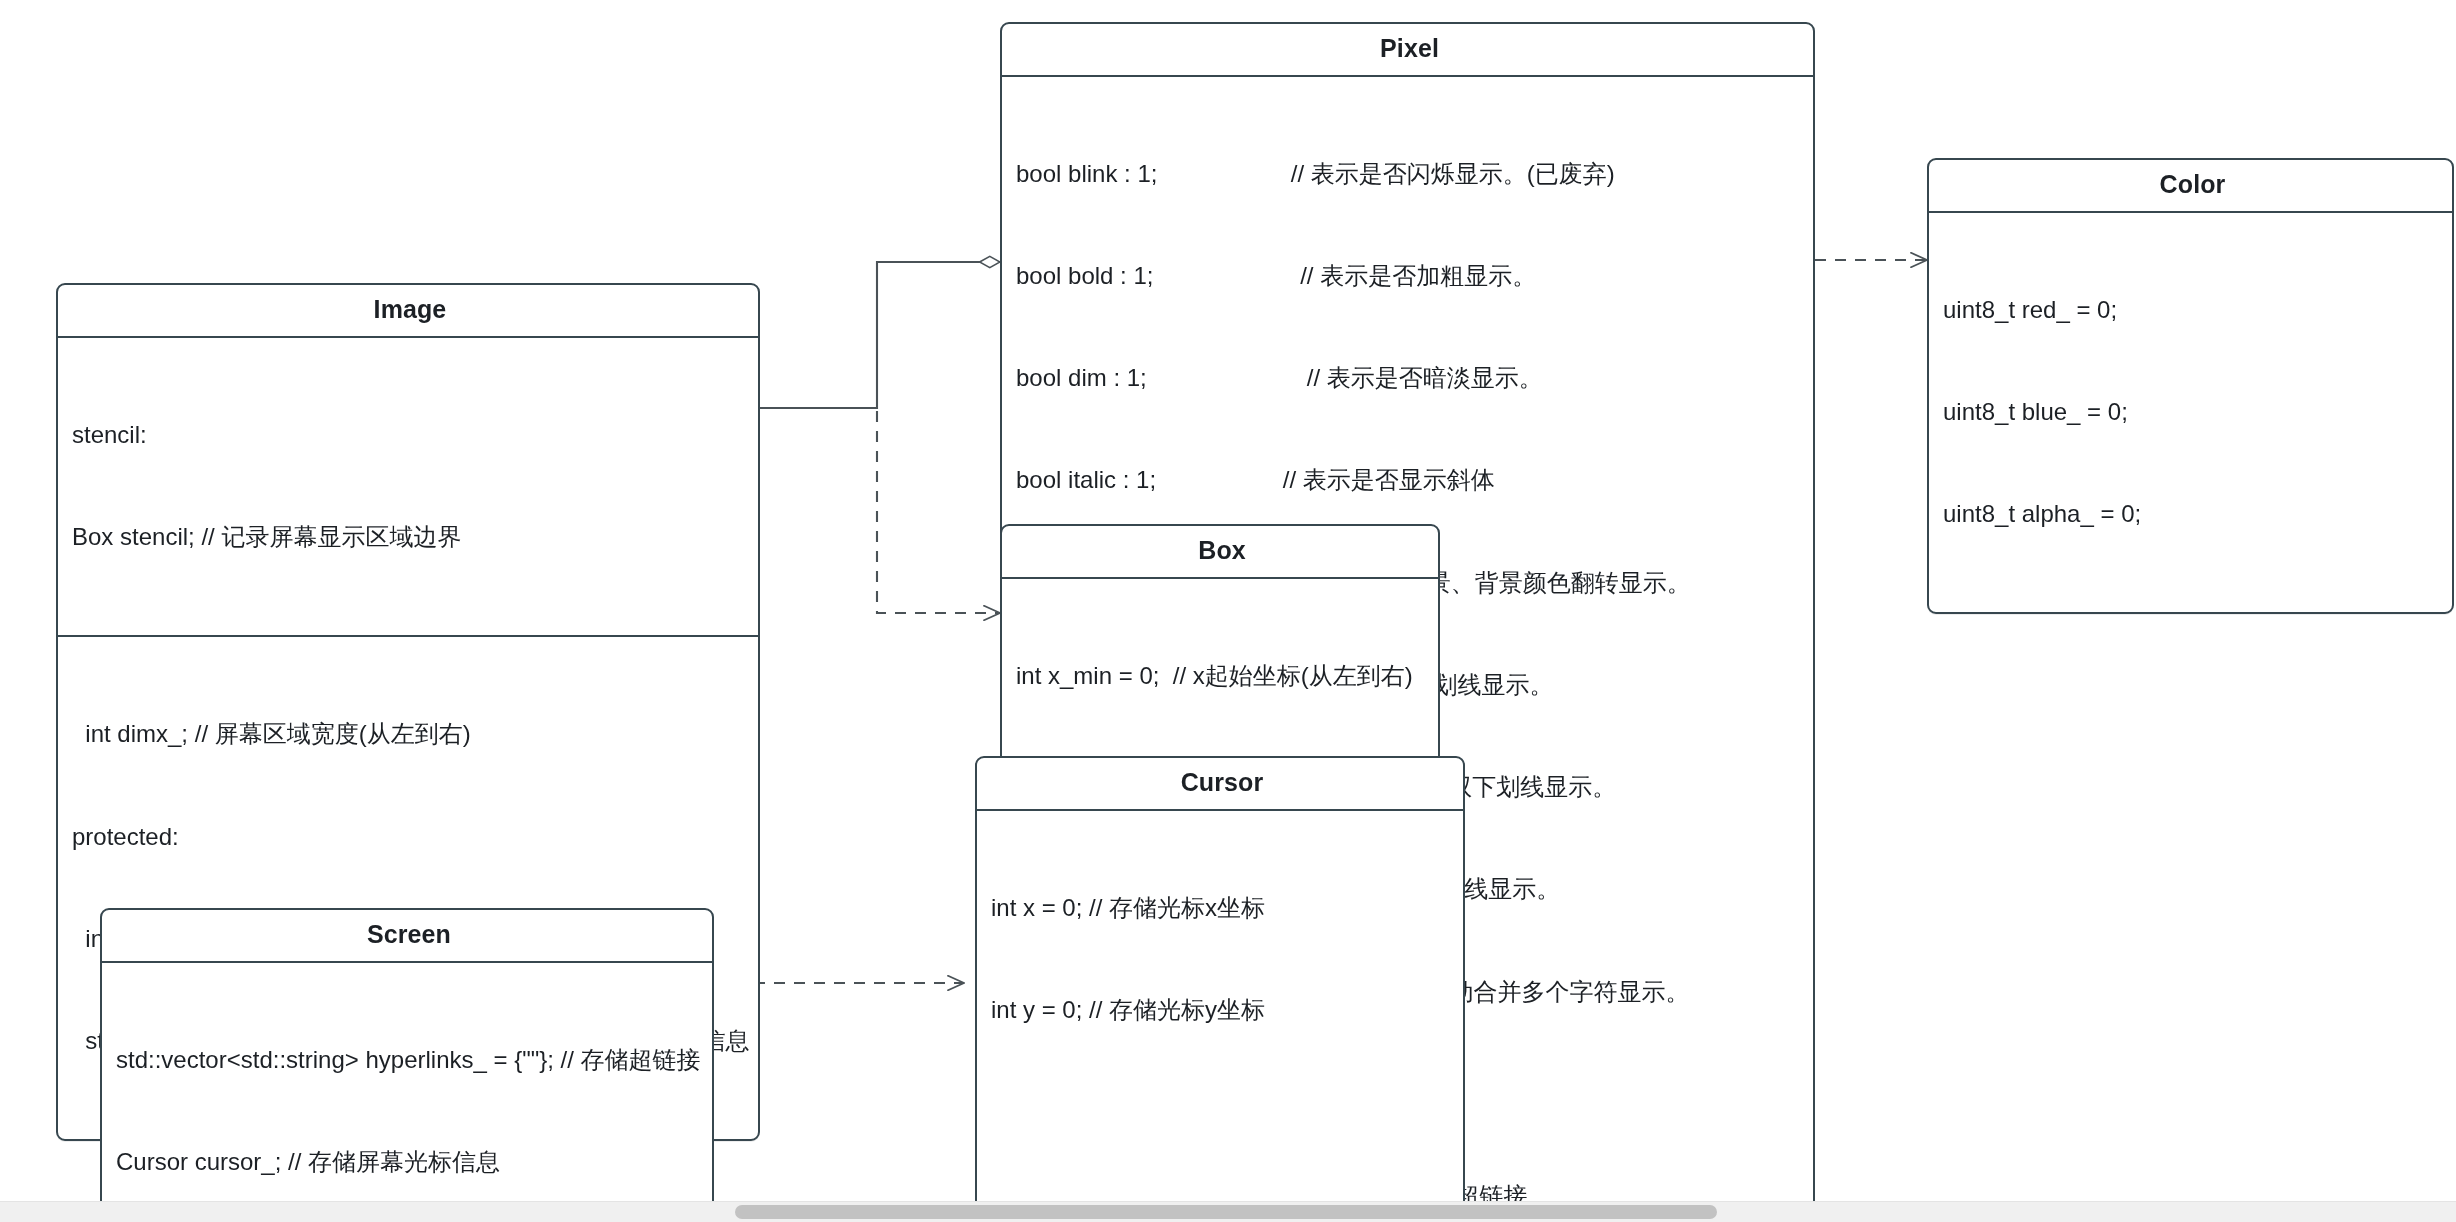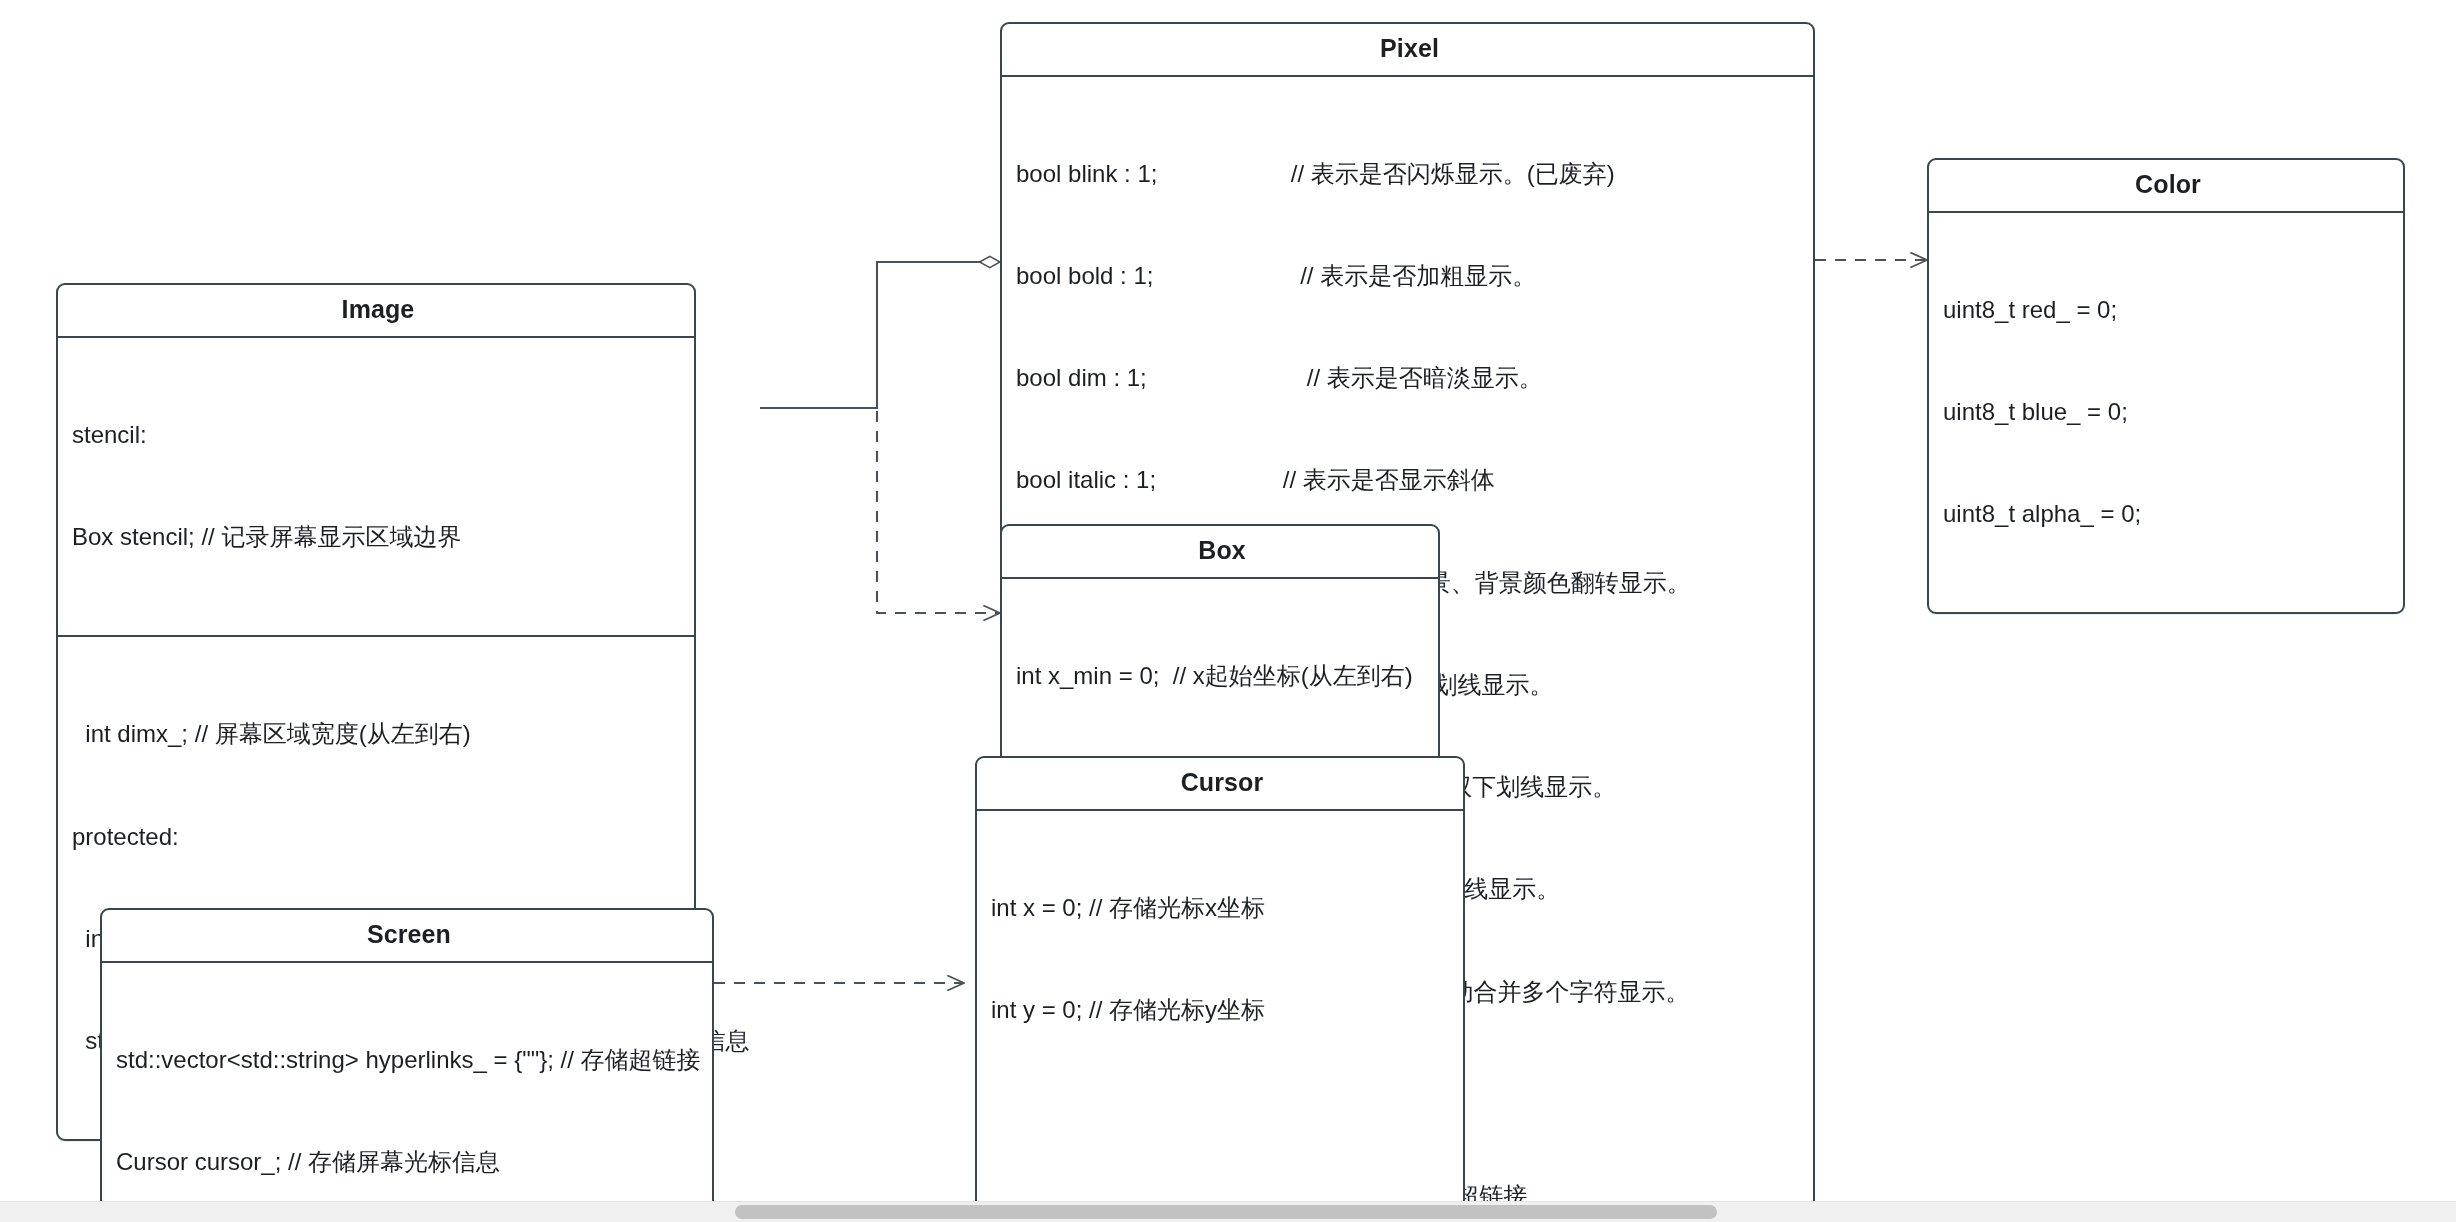--- a/index.html
+++ b/index.html
@@ -110,21 +110,21 @@
 
     <g>
       <path d="M 406,908 L 406,542" fill="none" stroke="#4a5257" stroke-width="2.1" marker-end="url(#hollow-triangle)"></path>
     </g>
 
     <g>
       <path d="M 714,983 L 964,983" fill="none" stroke="#4a5257" stroke-width="2.1" stroke-dasharray="11 9" marker-end="url(#open-arrow)"></path>
     </g>
   </svg>
 
-  <div class="uml-box" style="left:56px; top:283px; width:640px;">
+  <div class="uml-box" style="left:56px; top:283px; width:704px;">
     <div class="uml-title">Image</div>
     <div class="uml-section">
       <div class="uml-line">stencil:</div>
       <div class="uml-line">Box stencil; // 记录屏幕显示区域边界</div>
     </div>
     <div class="uml-section">
       <div class="uml-line">  int dimx_; // 屏幕区域宽度(从左到右)</div>
       <div class="uml-line">protected:</div>
       <div class="uml-line">  int dimy_; // 屏幕区域高度(从上到下)</div>
       <div class="uml-line">  std::vector&lt;std::vector&lt;Pixel&gt;&gt; pixels_; // 二维数组的Pixel信息</div>
@@ -145,21 +145,21 @@
       <div class="uml-line">bool automerge : 1;             // 表示是否自动合并多个字符显示。</div>
       <div class="uml-line">&nbsp;</div>
       <div class="uml-line">uint8_t hyperlink = 0;        // 表示是否存在超链接</div>
       
       
       
       
     </div>
   </div>
 
-  <div class="uml-box" style="left:1927px; top:158px; width:478px;">
+  <div class="uml-box" style="left:1927px; top:158px; width:527px;">
     <div class="uml-title">Color</div>
     <div class="uml-section">
       <div class="uml-line">uint8_t red_ = 0;</div>
       <div class="uml-line">uint8_t blue_ = 0;</div>
       <div class="uml-line">uint8_t alpha_ = 0;</div>
     </div>
   </div>
 
   <div class="uml-box" style="left:1000px; top:524px; width:440px;">
     <div class="uml-title">Box</div>

